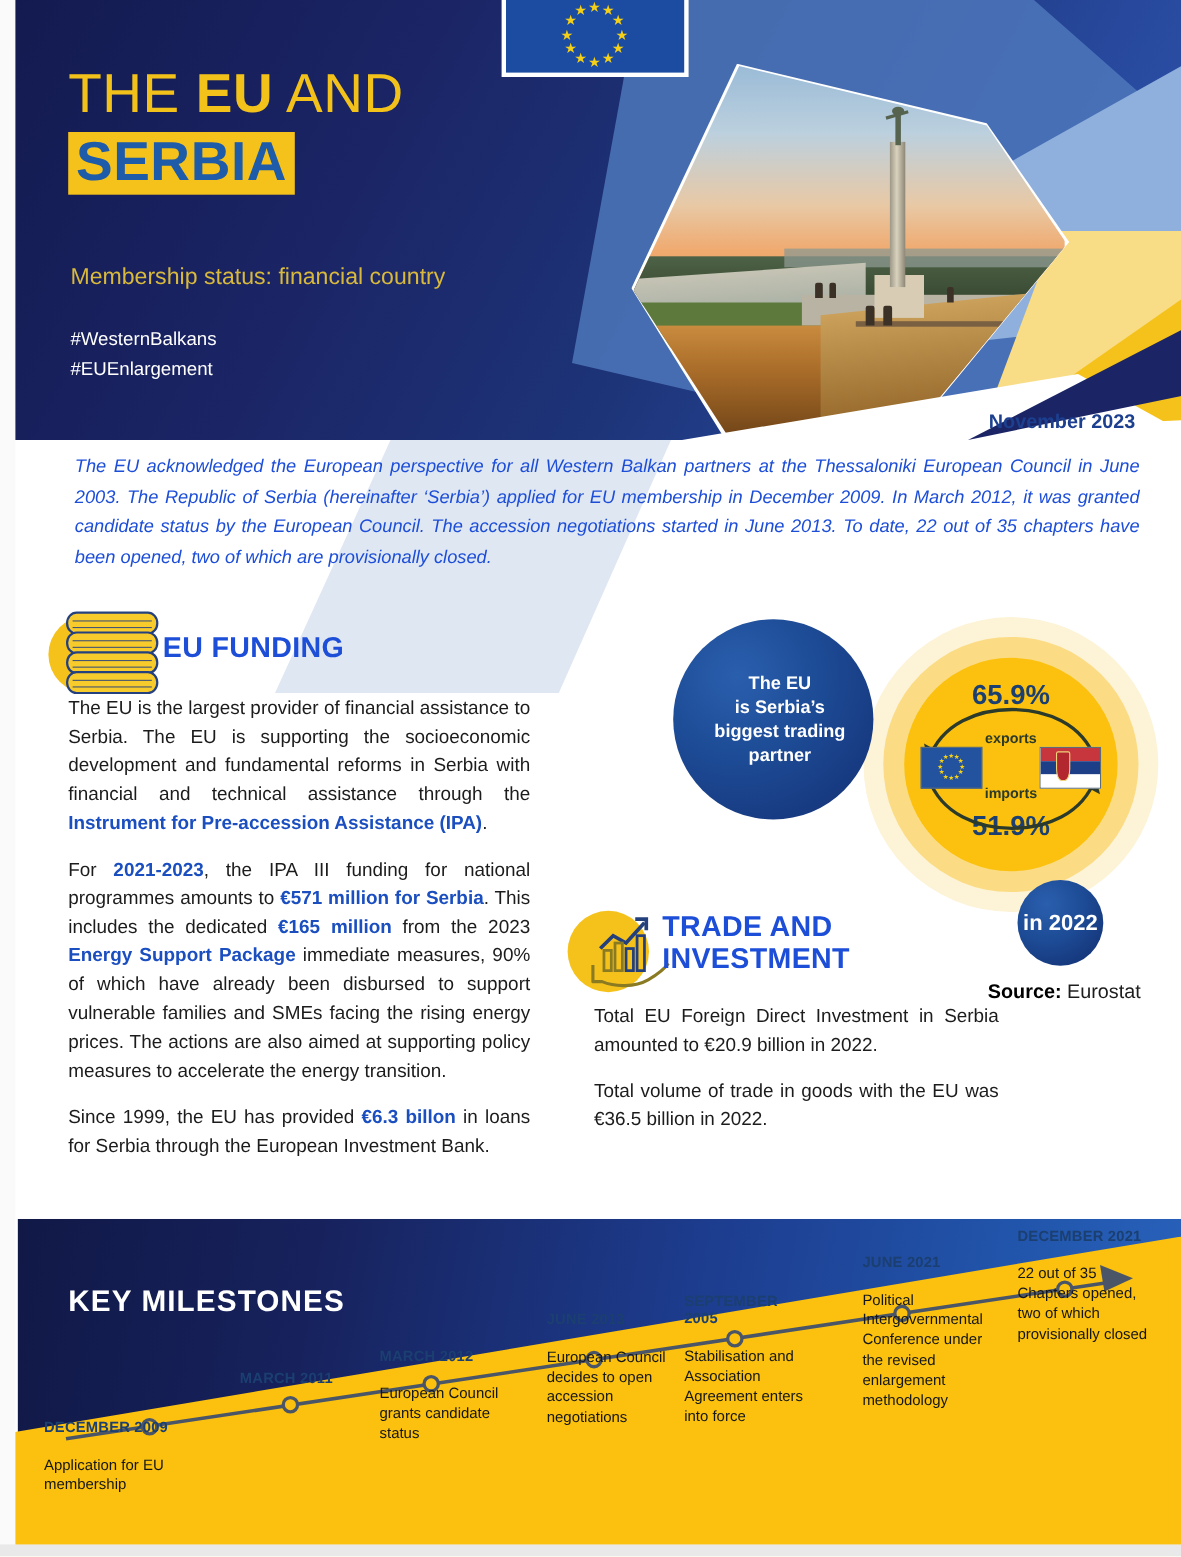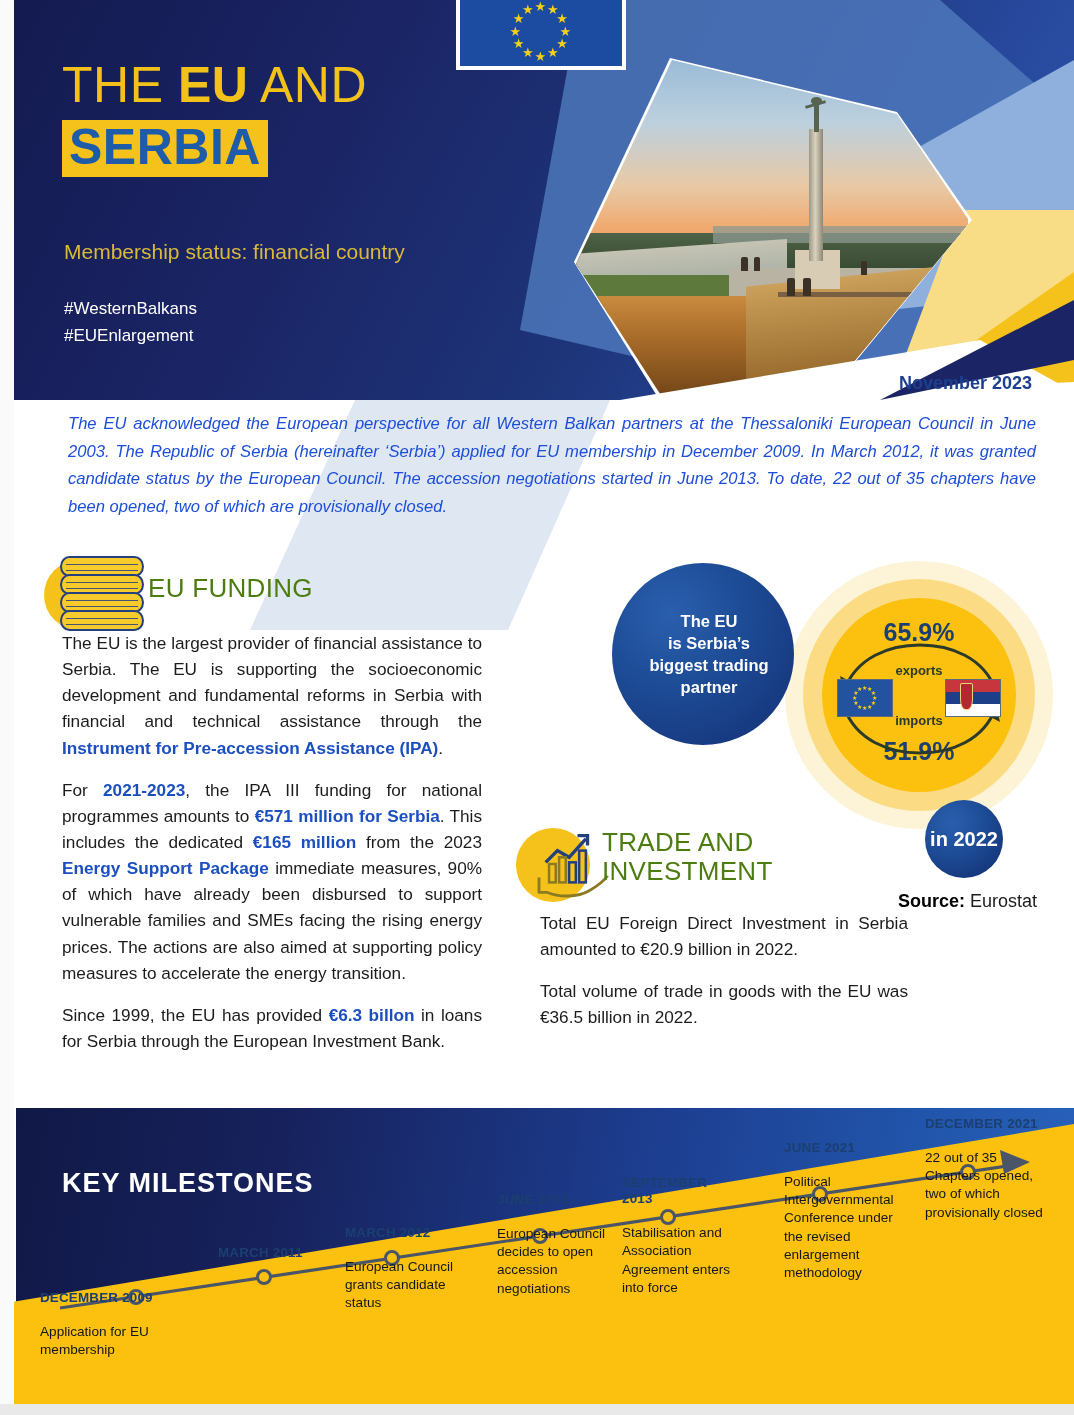--- a/index.html
+++ b/index.html
@@ -82,21 +82,21 @@
 
   
   .fund-icon-wrap{position:absolute;left:44px;top:554px;width:110px;height:80px;}
   .fund-circle{position:absolute;left:0;top:6px;width:70px;height:70px;border-radius:50%;
         background:#f5c21c;}
   .coins{position:absolute;left:16px;top:0;width:88px;height:80px;}
   .coin{position:absolute;width:84px;height:21px;border:2.6px solid #25407f;
         border-radius:10px/11px;background:#f7cb2c;box-sizing:border-box;}
   .coin::after{content:"";position:absolute;left:5%;top:34%;width:90%;height:30%;
         border-top:1.6px solid #25407f;border-bottom:1.6px solid #25407f;opacity:.85;}
-  .sec-title{position:absolute;font-size:26px;font-weight:400;color:#4d7c0f;letter-spacing:.3px;}
+  .sec-title{position:absolute;font-size:26px;font-weight:700;color:#1d4ed8;letter-spacing:.3px;}
   #fund-title{left:148px;top:573px;}
   .body-col{position:absolute;left:62px;top:630px;width:420px;font-size:17.2px;color:#1c1c1c;
         line-height:1.52;text-align:justify;}
   .body-col p{margin:0 0 16px 0;}
   .hl{color:#1b4fc0;font-weight:700;}
 
   
   .tc-wrap{position:absolute;left:600px;top:555px;width:440px;height:280px;}
   .ring3{position:absolute;left:185px;top:6px;width:268px;height:268px;border-radius:50%;
         background:#fdf3d6;}
@@ -351,21 +351,21 @@
         </div>
         <div class="ms" style="left: 345px; top: 117px; width: 118px;">
           <div class="d">MARCH 2012</div>
           <div class="t">European Council grants candidate status</div>
         </div>
         <div class="ms" style="left: 497px; top: 84px; width: 112px;">
           <div class="d">JUNE 2013</div>
           <div class="t">European Council decides to open accession negotiations</div>
         </div>
         <div class="ms" style="left: 622px; top: 67px; width: 112px;">
-          <div class="d">SEPTEMBER 2013</div>
+          <div class="d">SEPTEMBER 2005</div>
           <div class="t">Stabilisation and Association Agreement enters into force</div>
         </div>
         <div class="ms" style="left: 784px; top: 32px; width: 128px;">
           <div class="d">JUNE 2021</div>
           <div class="t">Political Intergovernmental Conference under the revised enlargement methodology</div>
         </div>
         <div class="ms" style="left: 925px; top: 8px; width: 128px;">
           <div class="d">DECEMBER 2021</div>
           <div class="t">22 out of 35 Chapters opened, two of which provisionally closed</div>
         </div>

